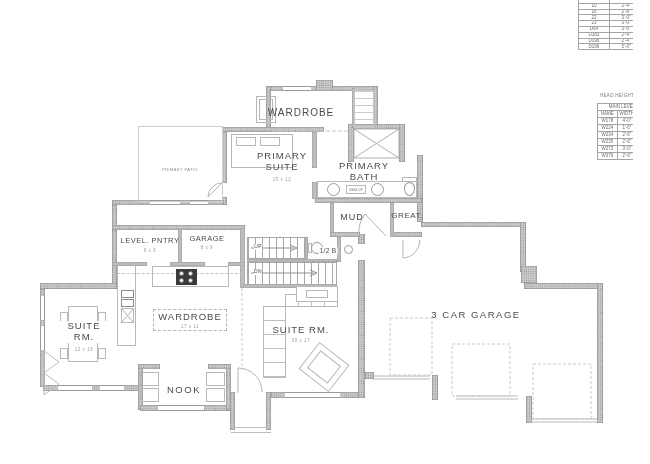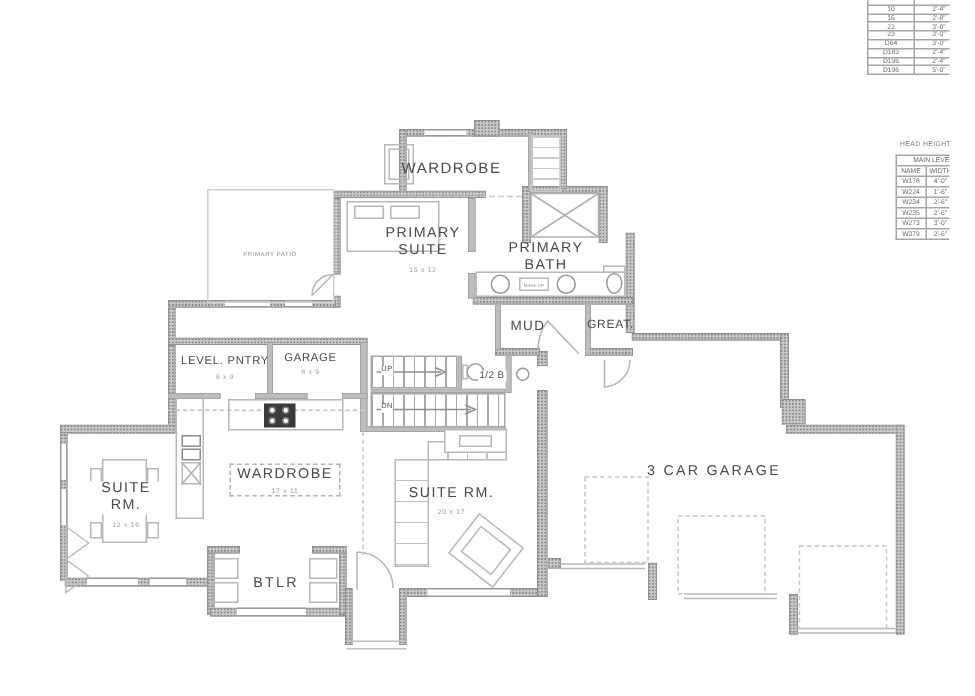--- a/index.html
+++ b/index.html
@@ -288,18 +288,18 @@
   <div class="lbl" style="left:328px;top:251px;font-size:6.5px;background:#fff;padding:0 1px;letter-spacing:.3px">1/2 B</div>
   <div class="lbl" style="left:258px;top:247px;font-size:5px;background:#fff;letter-spacing:.3px">UP</div>
   <div class="lbl" style="left:258px;top:272px;font-size:5px;background:#fff;letter-spacing:.3px">DN</div>
   <div class="lblbox" style="left:153px;top:309px;width:74px;height:22px"></div>
   <div class="lbl" style="left:190px;top:317px;font-size:9.5px">WARDROBE</div>
   <div class="lbl dim" style="left:190px;top:327px">17 x 11</div>
   <div class="lbl" style="left:84px;top:332px;font-size:9.5px;white-space:normal;width:52px;background:#fff">SUITE RM.</div>
   <div class="lbl dim" style="left:84px;top:350px;background:#fff">12 x 16</div>
   <div class="lbl" style="left:301px;top:330px;font-size:9.5px">SUITE RM.</div>
   <div class="lbl dim" style="left:301px;top:341px">20 x 17</div>
-  <div class="lbl" style="left:184px;top:390px;font-size:9.5px;letter-spacing:1.5px">BTLR</div>
+  <div class="lbl" style="left:184px;top:390px;font-size:9.5px;letter-spacing:1.5px">NOOK</div>
   <div class="lbl" style="left:476px;top:315px;font-size:9.5px;letter-spacing:1.5px">3 CAR GARAGE</div>
 
   <div class="dash" style="left:231px;top:427px;width:40px;height:1px;background:#bdbdbd"></div>
   <div class="dash" style="left:231px;top:432px;width:40px;height:1px;background:#bdbdbd"></div>
 </div>
 
 </body></html>

